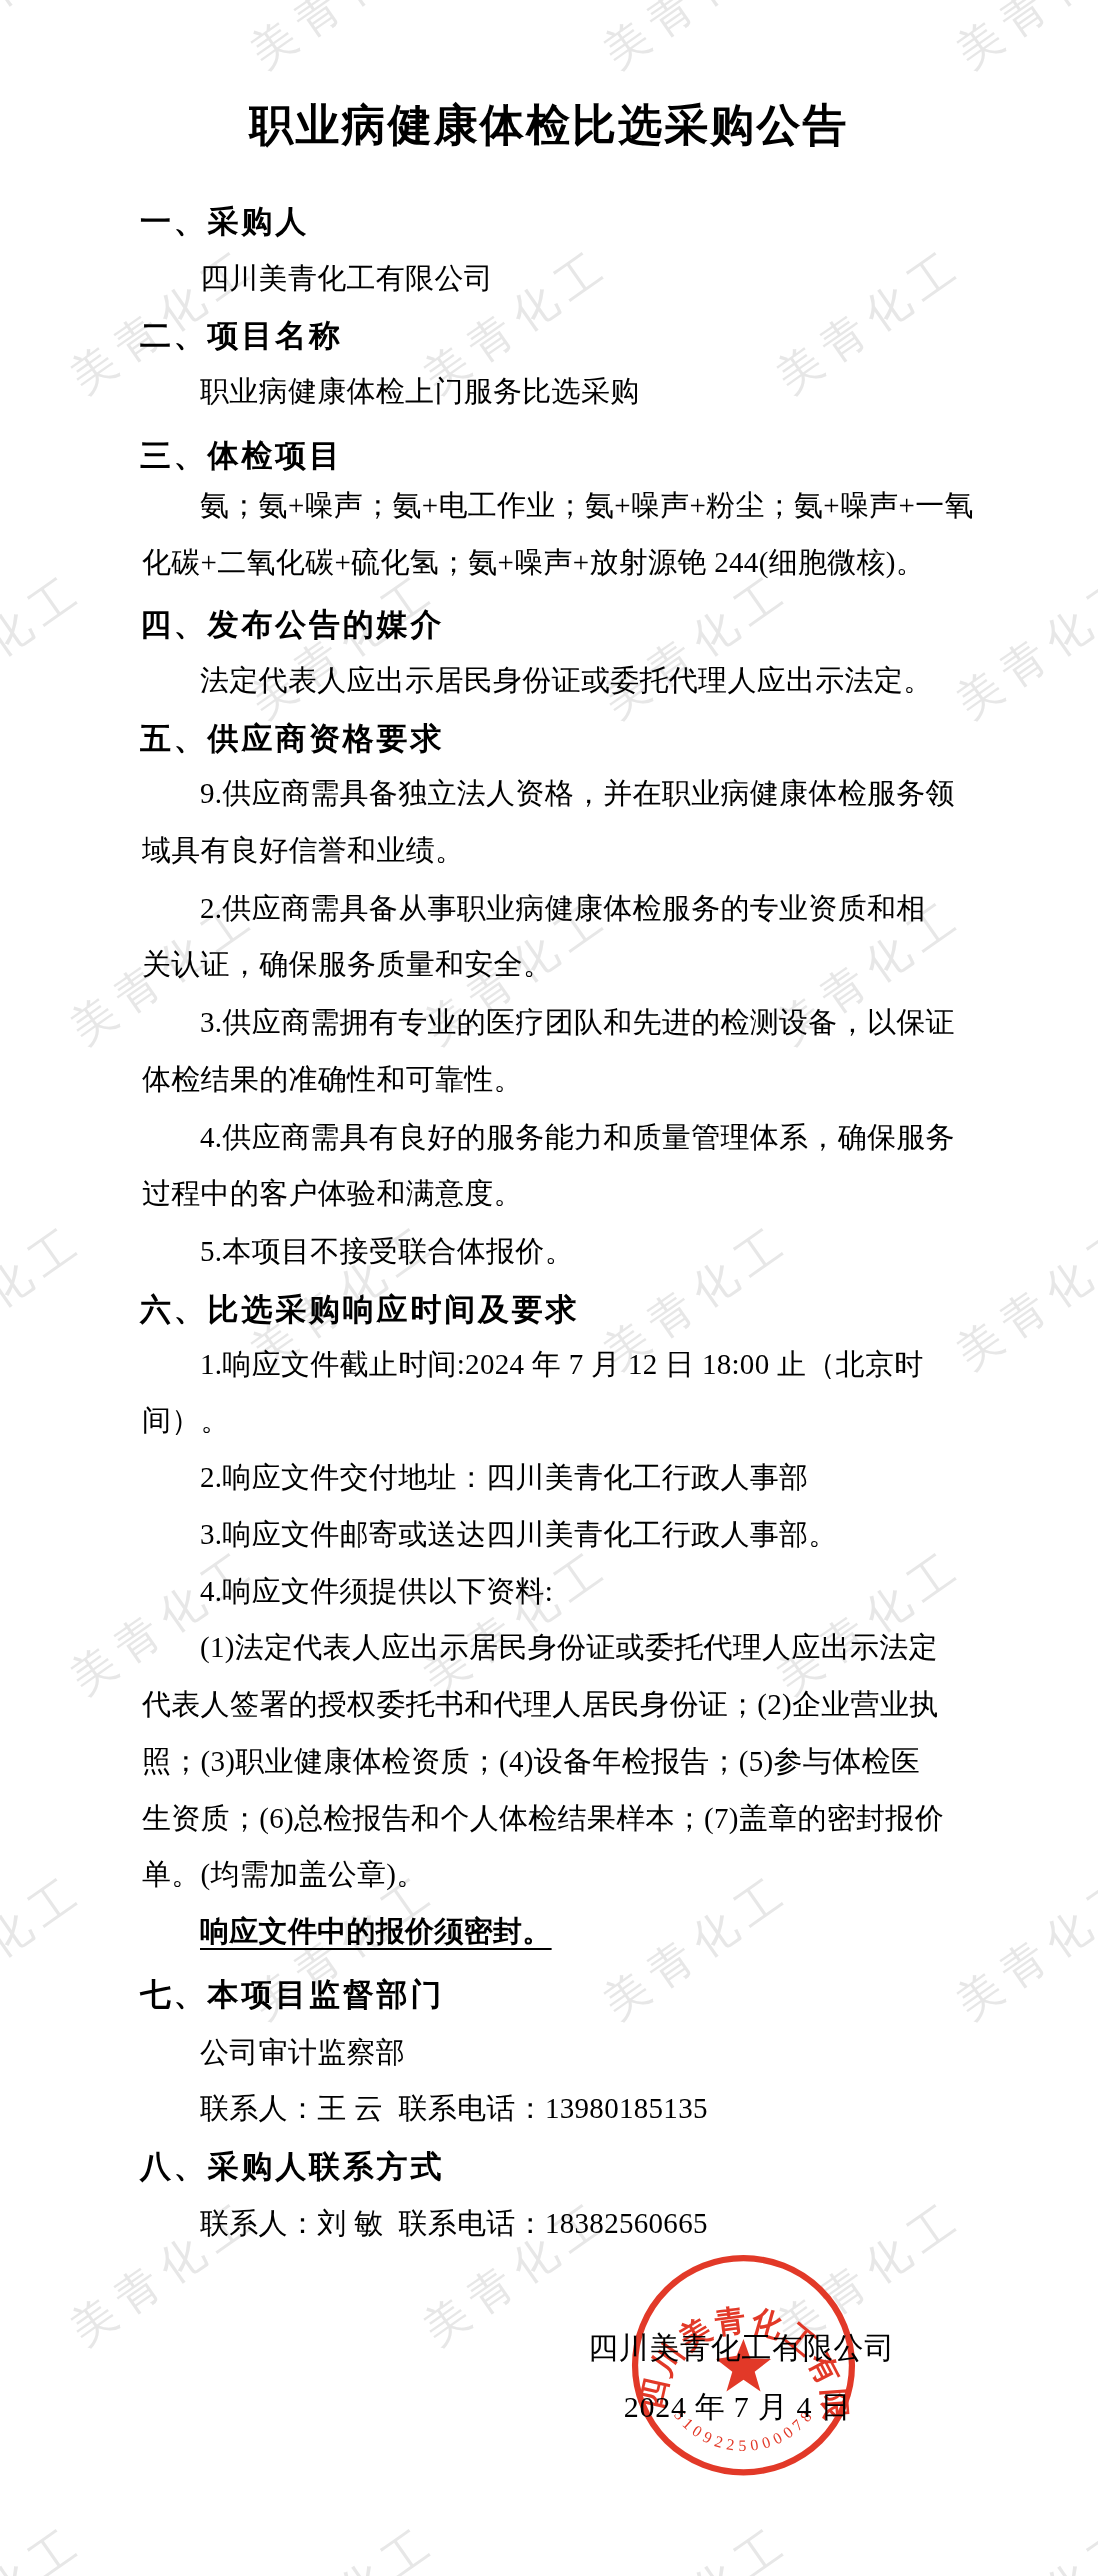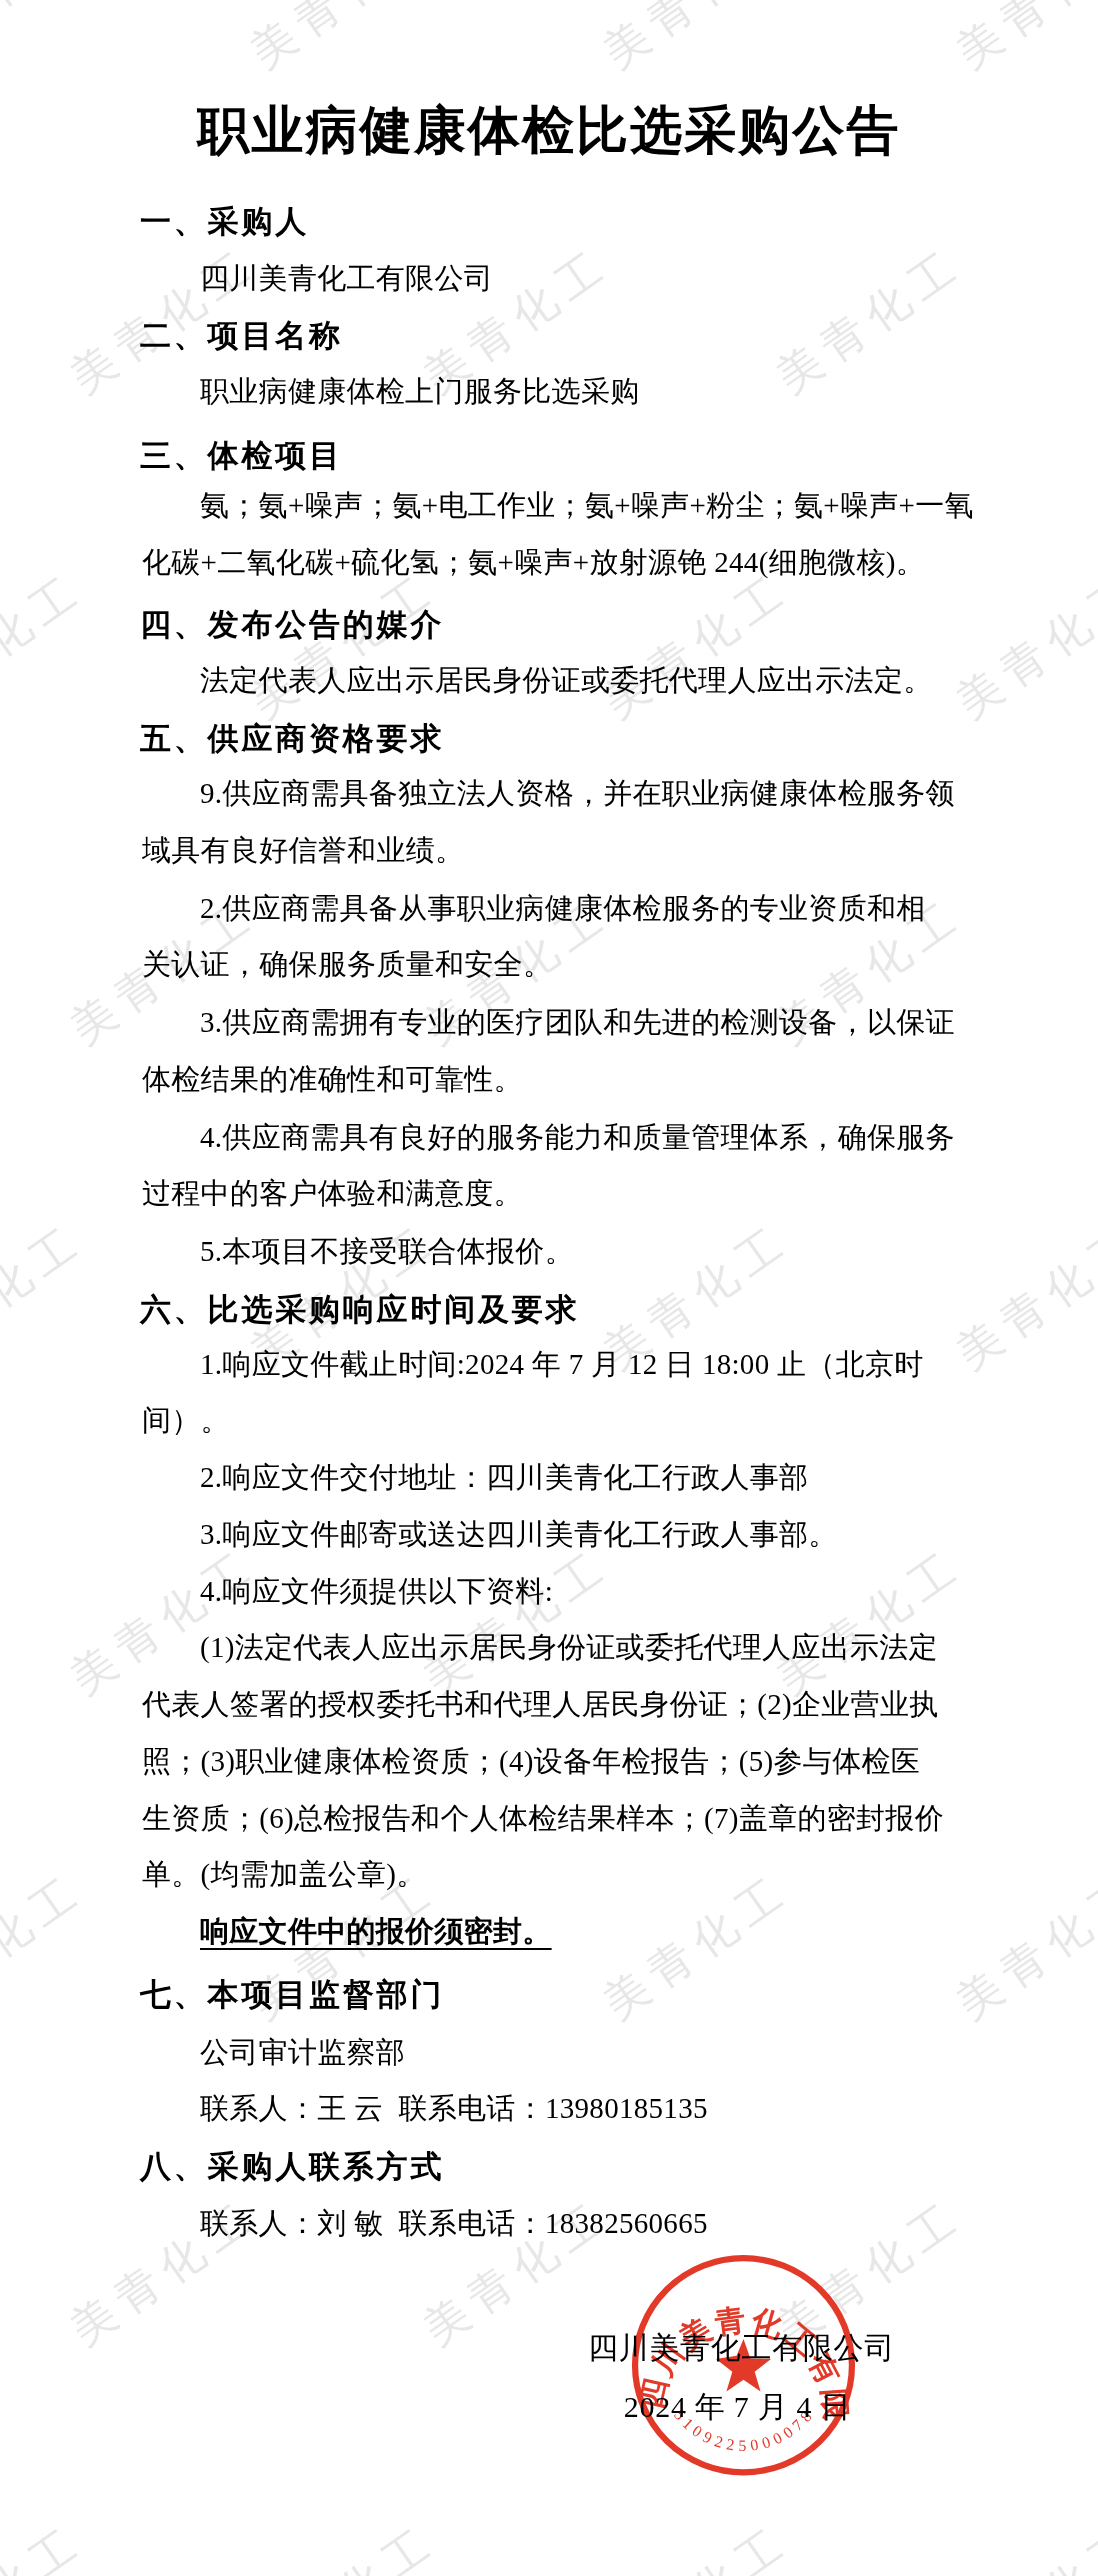--- a/index.html
+++ b/index.html
@@ -23,21 +23,21 @@
     transform:rotate(-35deg);
     transform-origin:left center;
   }
   
   .title{
     position:absolute;top:96px;left:0;width:100%;
     margin:0;
     text-align:center;
     font-family:"Liberation Serif", serif;
     font-weight:bold;
-    font-size:52px;
+    font-size:44px;
     letter-spacing:2.1px;
     z-index:3;
   }
   .lines{position:absolute;inset:0;z-index:3;}
   .line{position:absolute;white-space:pre;line-height:1;}
   .line.heading{
     left:140px;
     font-family:"Liberation Sans", sans-serif;
     font-weight:bold;
     font-size:31px;

